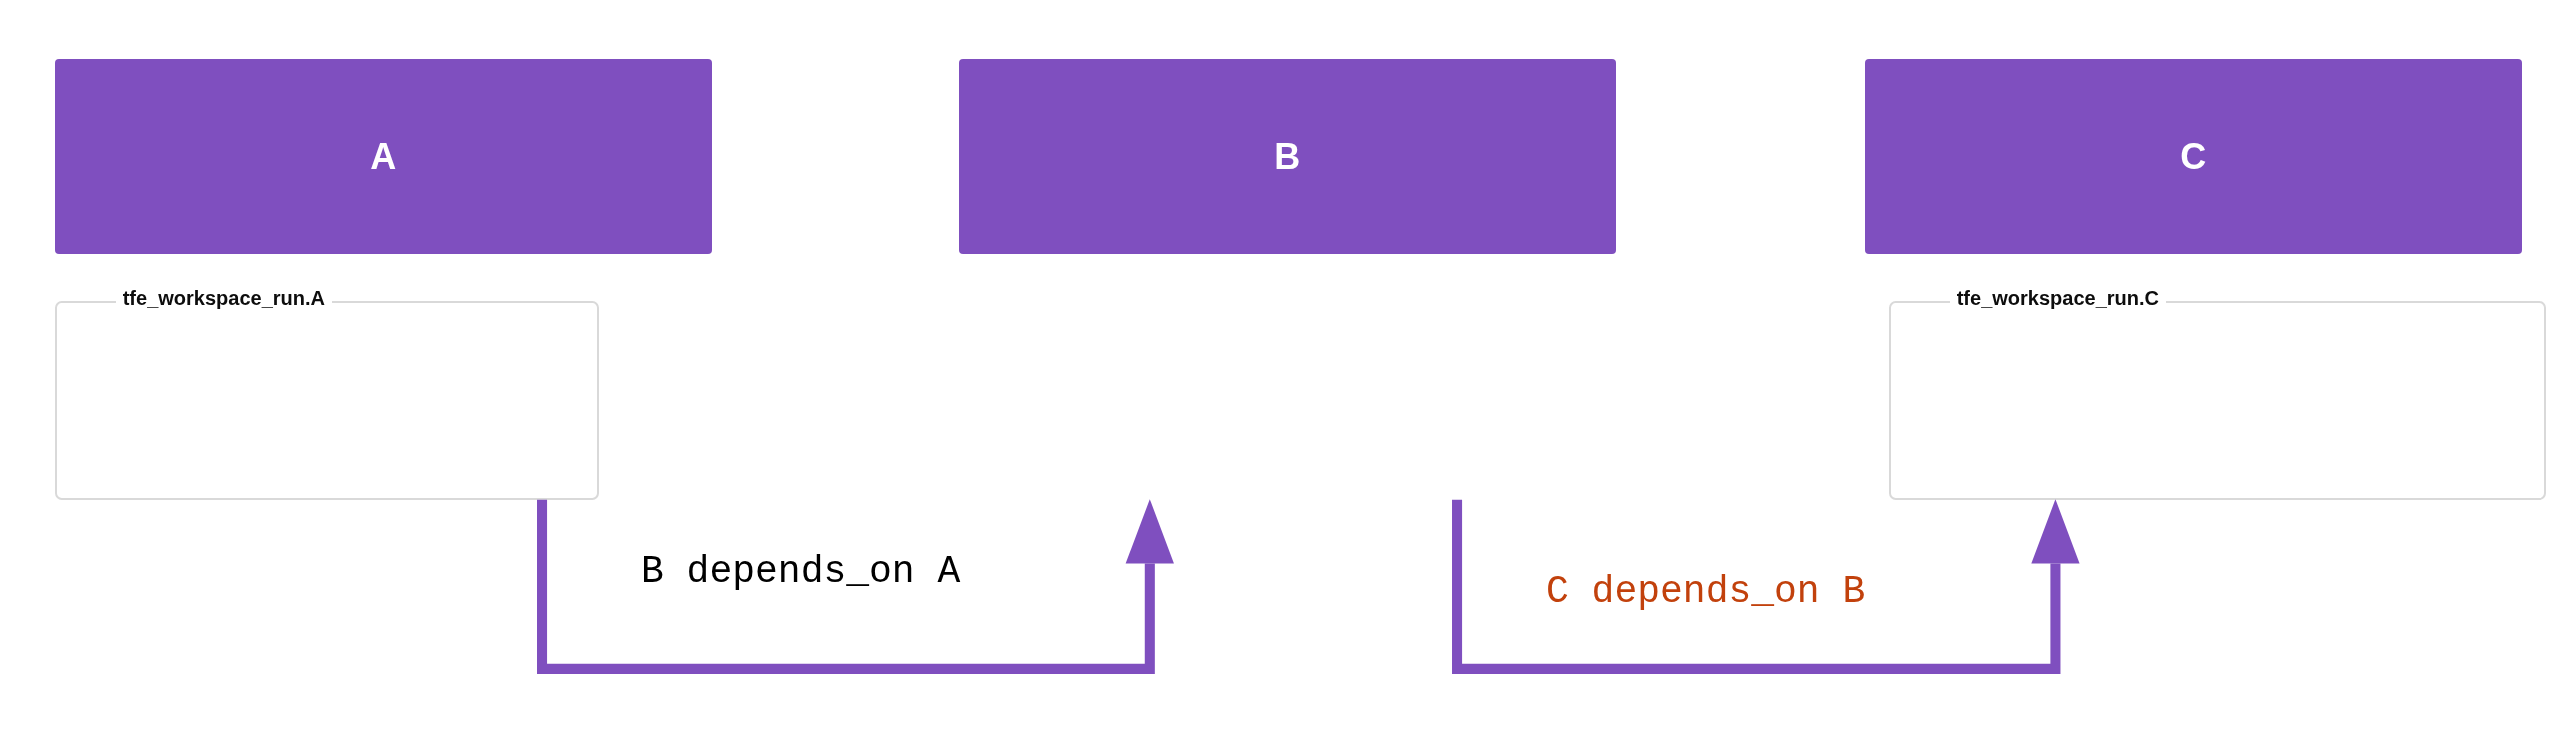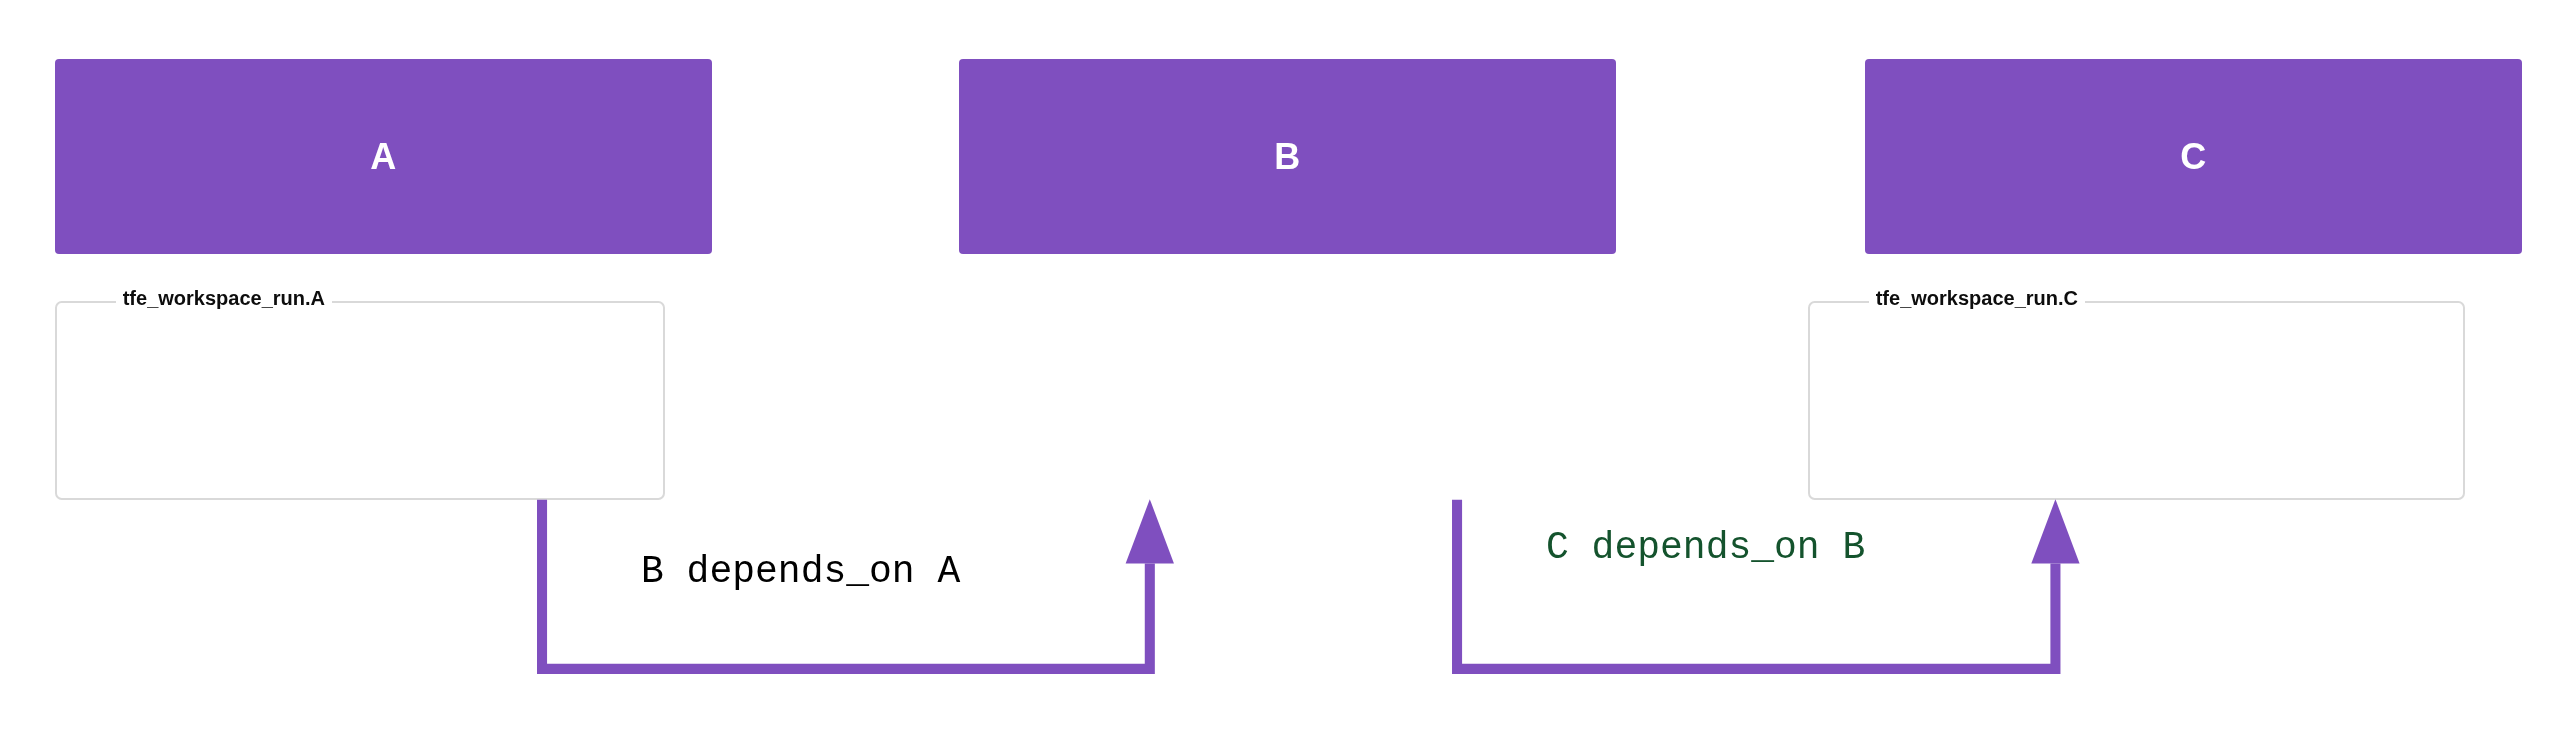--- a/index.html
+++ b/index.html
@@ -83,43 +83,43 @@
   }
 </style>
 </head>
 <body>
 
 <div id="canvas">
 
   <div class="node-header" style="left: 55px; top: 59px; width: 657px; height: 195px; background: rgb(127, 79, 191);">
     <span class="node-header-label">A</span>
   </div>
-  <div class="module-group" style="left: 55px; top: 301px; width: 610px; height: 199px; border-color: rgb(217, 217, 217);">
+  <div class="module-group" style="left: 55px; top: 301px; width: 544px; height: 199px; border-color: rgb(217, 217, 217);">
     <span class="module-group-label">tfe_workspace_run.A</span>
   </div>
 
   <div class="node-header" style="left: 959px; top: 59px; width: 657px; height: 195px; background: rgb(127, 79, 191);">
     <span class="node-header-label">B</span>
   </div>
 
   <div class="node-header" style="left: 1865px; top: 59px; width: 657px; height: 195px; background: rgb(127, 79, 191);">
     <span class="node-header-label">C</span>
   </div>
-  <div class="module-group" style="left: 1808px; top: 301px; width: 657px; height: 199px; border-color: rgb(217, 217, 217);">
+  <div class="module-group" style="left: 1889px; top: 301px; width: 657px; height: 199px; border-color: rgb(217, 217, 217);">
     <span class="module-group-label">tfe_workspace_run.C</span>
   </div>
 
   <svg id="edge-layer" viewBox="0 0 3840 1088" width="2576" height="730" xmlns="http://www.w3.org/2000/svg">
     <g>
         <path d="M 808 745 L 808 997 L 1714 997 L 1714 840" fill="none" stroke="#7f4fbf" stroke-width="15" stroke-linecap="butt" stroke-linejoin="miter"></path>
         <polygon points="1714,744 1678,840 1750,840" fill="#7f4fbf"></polygon>
       </g>
     <g>
         <path d="M 2172 745 L 2172 997 L 3064 997 L 3064 840" fill="none" stroke="#7f4fbf" stroke-width="15" stroke-linecap="butt" stroke-linejoin="miter"></path>
         <polygon points="3064,744 3028,840 3100,840" fill="#7f4fbf"></polygon>
       </g>
   </svg>
 
   <span class="edge-label" style="left: 641px; top: 553px; color: rgb(0, 0, 0);">B depends_on A</span>
-  <span class="edge-label" style="left: 1546px; top: 529px; color: #14532d;">C depends_on B</span>
+  <span class="edge-label" style="left: 1546px; top: 573px; color: #c2410c;">C depends_on B</span>
 
 </div>
 
 
 </body></html>

